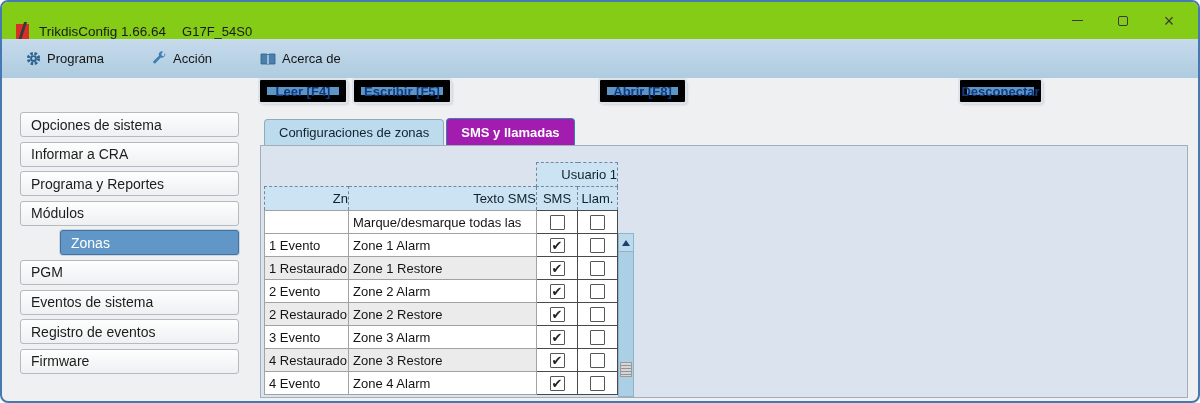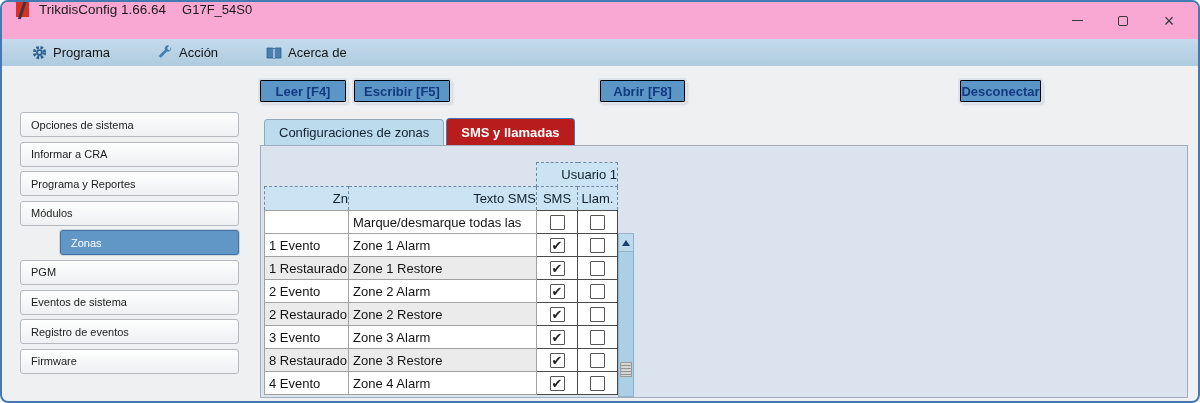--- a/index.html
+++ b/index.html
@@ -5,80 +5,80 @@
   * { margin:0; padding:0; box-sizing:border-box; }
   html,body { background:#ffffff; font-family:"Liberation Sans", sans-serif; }
   .window {
     position:relative; width:1200px; height:403px;
     border:2px solid #4579b2; border-radius:8px; overflow:hidden;
     background:#eef0f2;
   }
   
   .titlebar {
     position:absolute; top:0; left:0; right:0; height:37px;
-    background:#f9a8d4; display:flex; align-items:flex-start;
+    background:#84cc16; display:flex; align-items:flex-end;
   }
   .logo { width:13px; height:15px; margin-left:14px; position:relative; background:#d93025; }
   .logo::after {
     content:""; position:absolute; left:5px; top:-2px; width:3px; height:19px;
     background:#3a3a3a; transform:skewX(-18deg);
   }
   .title-text { margin-left:10px; font-size:13.5px; color:#1b1b1b; }
   .title-device { margin-left:16px; font-size:13px; color:#1b1b1b; }
   .win-controls { position:absolute; right:6px; top:0; height:37px; display:flex; }
   .win-btn { width:46px; height:37px; display:flex; align-items:center; justify-content:center; cursor:default; }
   .glyph-min { width:11px; height:1.5px; background:#3a3a3a; }
   .glyph-max { width:10px; height:10px; border:1.5px solid #3a3a3a; border-radius:2px; }
   .glyph-close { font-size:18px; color:#3a3a3a; line-height:1; }
   
   .menubar {
-    position:absolute; top:37px; left:0; right:0; height:27px;
+    position:absolute; top:37px; left:0; right:0; height:39px;
     background:linear-gradient(#c6dbec,#aecbdf);
-    display:flex; align-items:flex-end; padding-left:24px;
+    display:flex; align-items:center; padding-left:18px;
   }
   .menu-item { display:flex; align-items:center; gap:6px; font-size:13px; color:#141414; height:27px; padding:0 6px; }
   .menu-item + .menu-item { margin-left:36px; }
   .menu-item svg { display:block; }
   
   .tbtn {
     position:absolute; top:78px; height:22px;
     background:#5b96c6; color:#123a80; font-weight:700; font-size:13px;
-    border:1px solid #000000; border-radius:1px;
+    border:7px solid #000000; border-radius:1px;
     box-shadow:0 0 0 2px #dde3e9, 2px 2px 3px rgba(110,120,135,.45);
     display:flex; align-items:center; justify-content:center;
     font-family:"Liberation Sans", sans-serif;
   }
   #btn-read       { left:258px; width:86px;  }
   #btn-write      { left:352px; width:96px;  }
   #btn-open       { left:598px; width:85px;  }
   #btn-save       { left:692px; width:97px;  }
   #btn-disconnect { left:958px; width:81px; }
   
   .sidebar { position:absolute; left:18px; top:110px; width:219px; display:flex; flex-direction:column; gap:4.6px; }
   .side-item {
     height:25px; border:1px solid #b5bac0; border-radius:3px;
     background:linear-gradient(#fefefe,#eef0f2);
     display:flex; align-items:center; padding-left:10px;
-    font-size:11px; color:#1c1c1c;
+    font-size:14px; color:#1c1c1c;
   }
   .side-item.selected {
     background:#6197c7; border-color:#44719f; color:#ffffff;
     box-shadow:0 0 0 1px #ccd6e0;
     margin-left:40px;
   }
   
   .tabs { position:absolute; left:262px; top:116px; height:27px; display:flex; align-items:flex-end; z-index:3; }
   .tab {
     height:26px; display:flex; align-items:center; padding:0 14px;
     font-size:13px; color:#12222f;
     background:#bcdcee; border:1px solid #93a9ba; border-bottom:none;
     border-radius:4px 4px 0 0; margin-right:2px;
   }
   .tab.active {
-    height:27px; background:#b91c1c; color:#ffffff; font-weight:700;
+    height:27px; background:#a21caf; color:#ffffff; font-weight:700;
     border-color:#3e7bb0;
   }
   .panel {
     position:absolute; left:258px; top:143px; width:928px; height:253px;
     background:#dbe3ee; border:1px solid #a3aebc; z-index:1;
   }
   
   .grid { position:absolute; left:262px; top:160px; z-index:2; border-collapse:collapse; table-layout:fixed; }
   .grid col.c-zn  { width:84px; }
   .grid col.c-tx  { width:188px; }
@@ -317,21 +317,21 @@
           <td class="txt-cell">Zone 3 Alarm</td>
           <td class="cbcell">
             <span class="cb checked"></span>
           </td>
           <td class="cbcell">
             <span class="cb"></span>
           </td>
         </tr>
 
         <tr>
-          <td class="zn-cell">8 Restaurado</td>
+          <td class="zn-cell">4 Restaurado</td>
           <td class="txt-cell">Zone 3 Restore</td>
           <td class="cbcell">
             <span class="cb checked"></span>
           </td>
           <td class="cbcell">
             <span class="cb"></span>
           </td>
         </tr>
 
         <tr>

